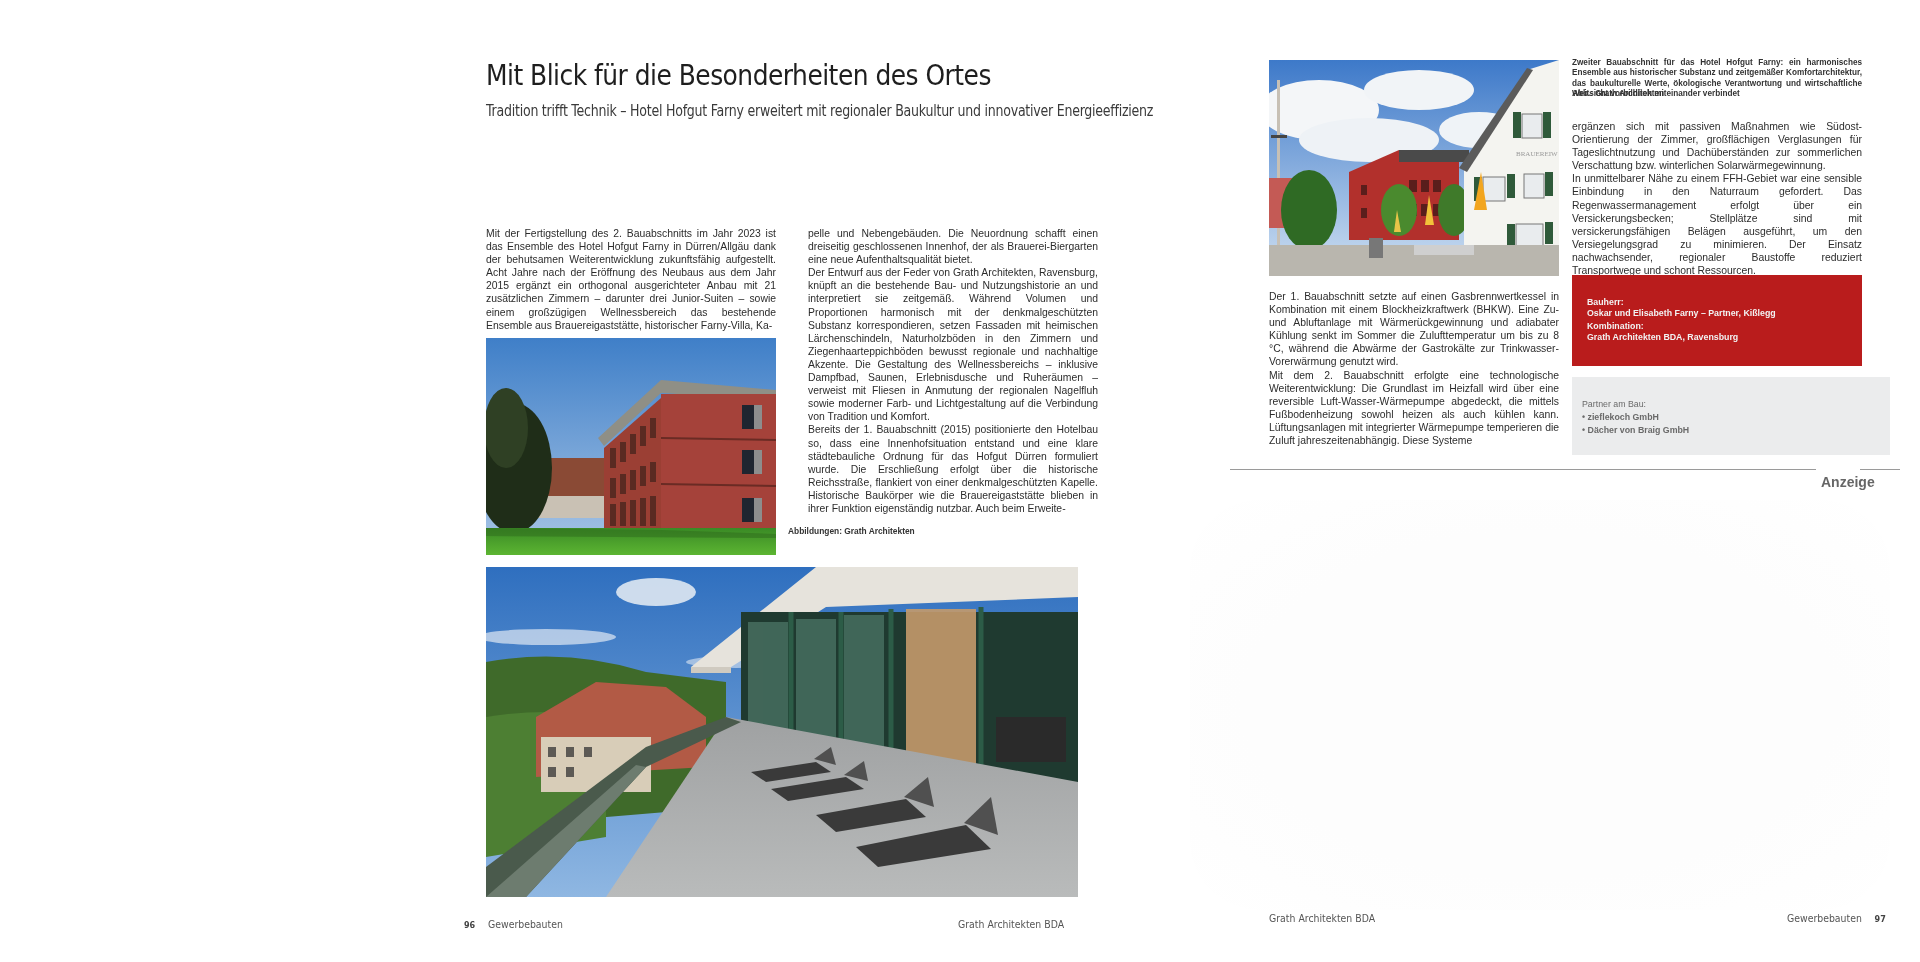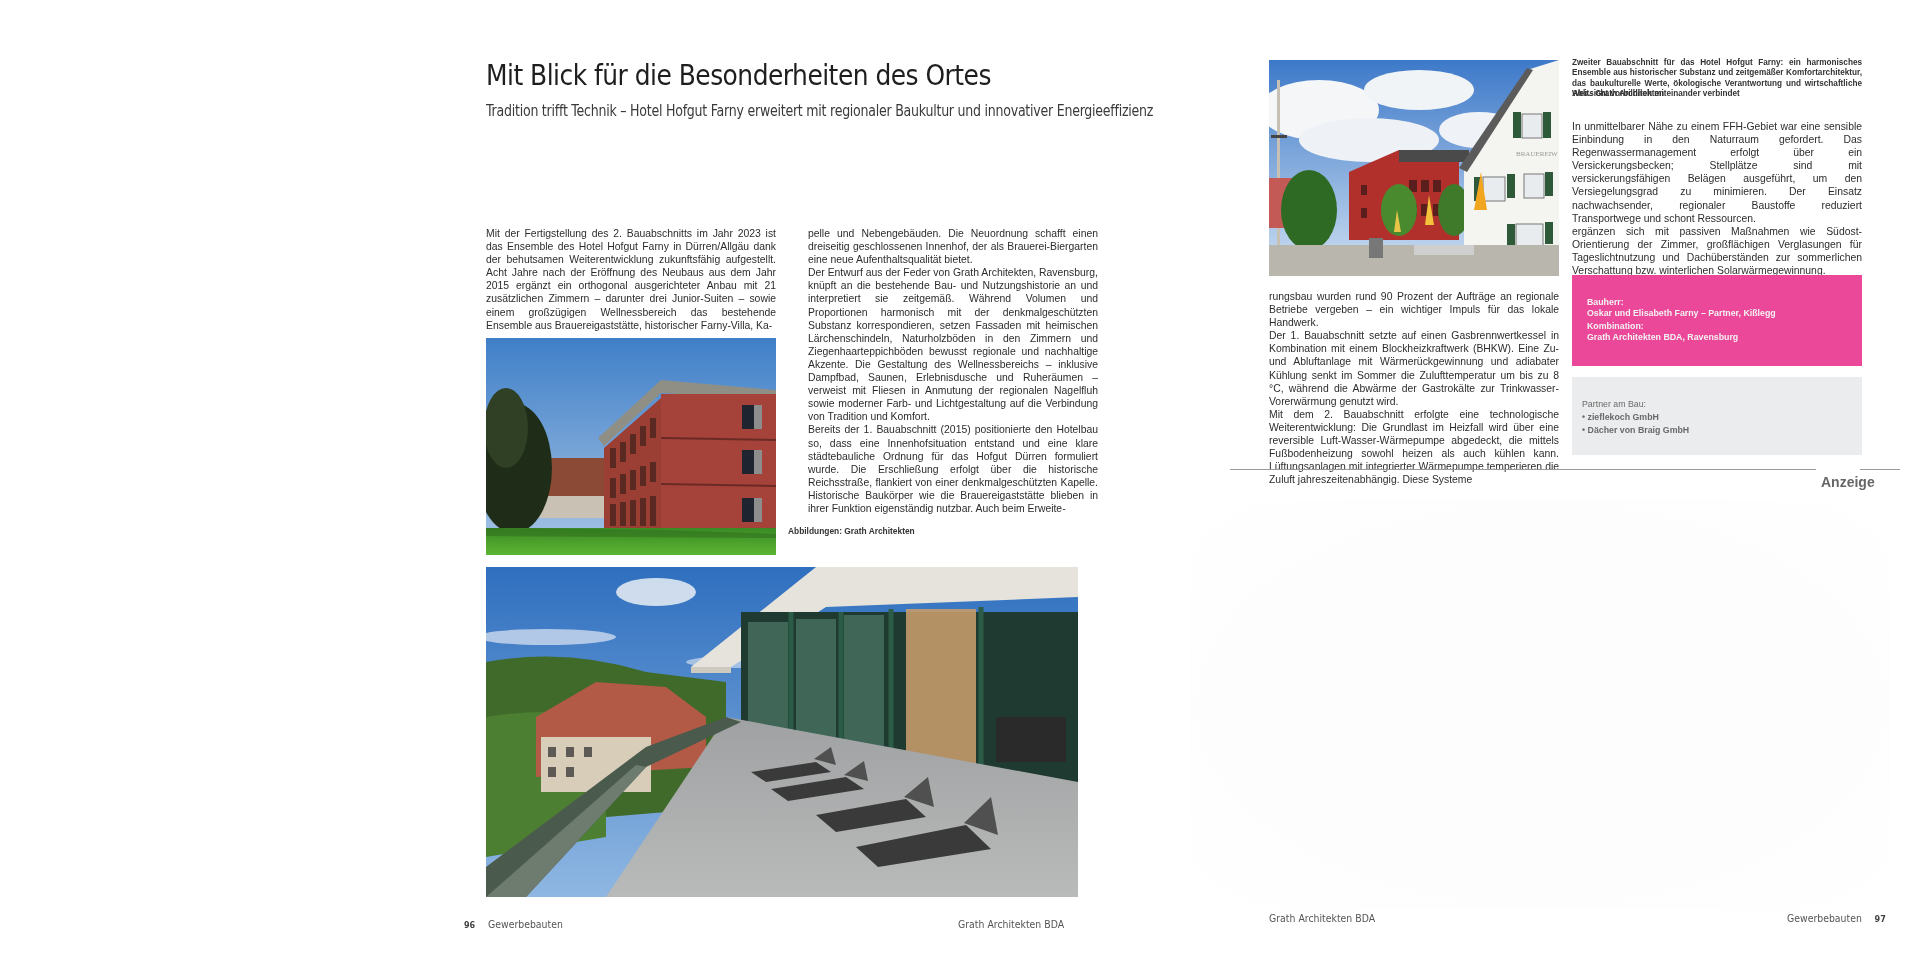--- a/index.html
+++ b/index.html
@@ -37,27 +37,27 @@
   .photo { position: absolute; overflow: hidden; }
 
   .footer-text {
     position: absolute; font-size: 11px; color: #555; white-space: nowrap;
     font-family: "DejaVu Sans", sans-serif; transform: scaleX(0.85);
   }
   .footer-num { font-weight: 700; font-size: 9.5px; color: #444; }
 
   .info-box-dark {
     position: absolute; left: 1572px; top: 275px; width: 290px; height: 91px;
-    background: #ec4899; color: #f2f2f2; padding: 22px 15px 0 15px;
+    background: #b91c1c; color: #f2f2f2; padding: 22px 15px 0 15px;
     font-size: 8.8px; line-height: 10.5px; font-weight: 700;
   }
   .info-box-dark .lbl { display:block; }
   .info-box-dark .val { display:block; margin-bottom: 3px; }
   .info-box-light {
-    position: absolute; left: 1572px; top: 377px; width: 290px; height: 78px;
+    position: absolute; left: 1572px; top: 377px; width: 318px; height: 78px;
     background: #ebeced; color: #6a6a6a; padding: 21px 10px 0 10px;
     font-size: 8.8px; line-height: 13px; font-weight: 700;
   }
   .info-box-light .lbl { font-weight: 400; }
 
   .anzeige-line { position: absolute; top: 469px; height: 1px; background: #9a9a9a; }
   .anzeige-label {
     position: absolute; top: 463px; left: 1821px; font-size: 14px; color: #666;
     font-weight: 700;
     margin-top: 11px;
@@ -288,26 +288,25 @@
       <rect x="145" y="185" width="60" height="10" fill="#cfcfcf"></rect>
     </svg>
   </div>
 
   <div class="caption" style="left:1572px; top:58px; width:290px; font-size:8.2px; line-height:10.3px;">
     <span>Zweiter Bauabschnitt für das Hotel Hofgut Farny: ein harmonisches Ensemble aus historischer Substanz und zeitgemäßer Komfortarchitektur, das baukulturelle Werte, ökologische Verantwortung und wirtschaftliche Weitsicht vorbildlich miteinander verbindet</span>
     <span class="credit" style="margin-top:-10.3px;">Abb.: Grath Architekten</span>
   </div>
 
   <div class="col" style="left:1572px; top:120px; width:290px;">
+    <p>ergänzen sich mit passiven Maßnahmen wie Südost-Orientierung der Zimmer, großflächigen Verglasungen für Tageslichtnutzung und Dachüberständen zur sommerlichen Verschattung bzw. winterlichen Solarwärmegewinnung.</p>
     <p>In unmittelbarer Nähe zu einem FFH-Gebiet war eine sensible Einbindung in den Naturraum gefordert. Das Regenwassermanagement erfolgt über ein Versickerungsbecken; Stellplätze sind mit versickerungsfähigen Belägen ausgeführt, um den Versiegelungsgrad zu minimieren. Der Einsatz nachwachsender, regionaler Baustoffe reduziert Transportwege und schont Ressourcen.</p>
-    <p>ergänzen sich mit passiven Maßnahmen wie Südost-Orientierung der Zimmer, großflächigen Verglasungen für Tageslichtnutzung und Dachüberständen zur sommerlichen Verschattung bzw. winterlichen Solarwärmegewinnung.</p>
   </div>
 
   <div class="col" style="left:1269px; top:290px; width:290px;">
-    <p>rungsbau wurden rund 90 Prozent der Aufträge an regionale Betriebe vergeben – ein wichtiger Impuls für das lokale Handwerk.</p>
     <p>Der 1. Bauabschnitt setzte auf einen Gasbrennwertkessel in Kombination mit einem Blockheizkraftwerk (BHKW). Eine Zu- und Abluftanlage mit Wärmerückgewinnung und adiabater Kühlung senkt im Sommer die Zulufttemperatur um bis zu 8  °C, während die Abwärme der Gastrokälte zur Trinkwasser-Vorerwärmung genutzt wird.</p>
     <p>Mit dem 2. Bauabschnitt erfolgte eine technologische Weiterentwicklung: Die Grundlast im Heizfall wird über eine reversible Luft-Wasser-Wärmepumpe abgedeckt, die mittels Fußbodenheizung sowohl heizen als auch kühlen kann. Lüftungsanlagen mit integrierter Wärmepumpe temperieren die Zuluft jahreszeitenabhängig. Diese Systeme</p>
   </div>
 
   <div class="info-box-dark">
     <span class="lbl">Bauherr:</span>
     <span class="val">Oskar und Elisabeth Farny – Partner, Kißlegg</span>
     <span class="lbl">Kombination:</span>
     <span class="val">Grath Architekten BDA, Ravensburg</span>
   </div>

